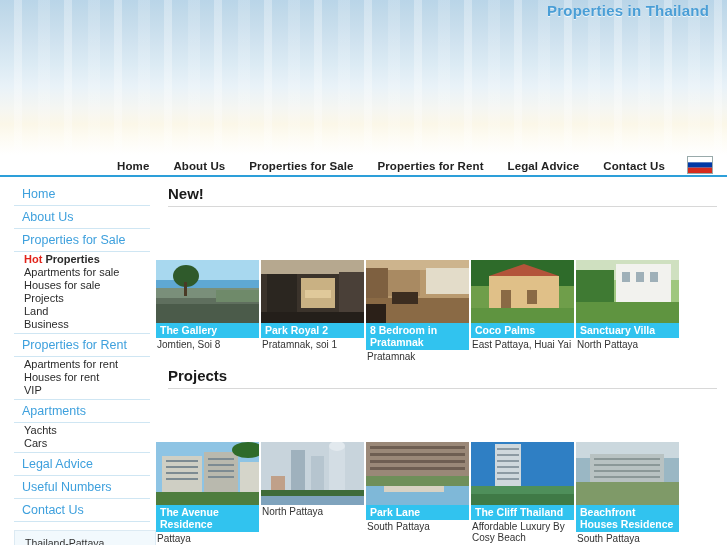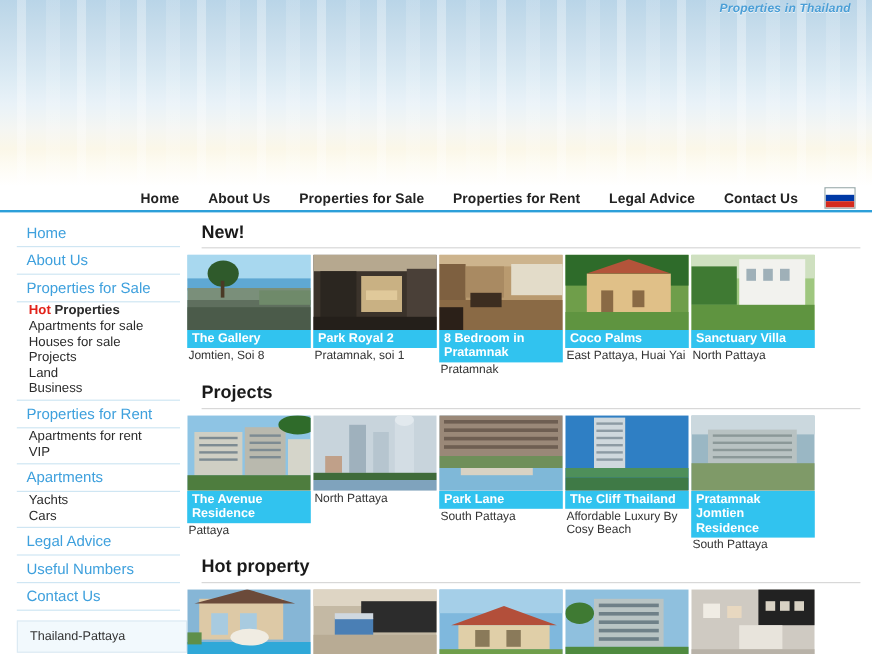--- a/index.html
+++ b/index.html
@@ -18,21 +18,21 @@
         rgba(255,255,255,0.00) 0px, rgba(255,255,255,0.00) 14px,
         rgba(255,255,255,0.30) 14px, rgba(255,255,255,0.30) 22px,
         rgba(255,255,255,0.00) 22px, rgba(255,255,255,0.00) 38px,
         rgba(255,255,255,0.16) 38px, rgba(255,255,255,0.16) 50px),
       linear-gradient(180deg,
         #b9d5e8 0%, #c2daea 10%, #cfe2ef 26%, #dcebf4 42%,
         #e9f2f8 56%, #f5f6f2 70%, #fbf7e8 80%, #fdfbf2 88%, #ffffff 100%);
   }
   #header .tagline {
     position:absolute; right:18px; top:2px;
-    font-size:10px; font-style:italic; font-weight:bold;
+    font-size:15px; font-weight:bold;
     color:#4a9ed6; letter-spacing:0.2px;
     text-shadow:0 1px 0 rgba(255,255,255,0.7);
   }
 
   
   #topnav {
     position:relative; width:727px; height:22px;
     border-bottom:2px solid #2d9fd9;
     background:#ffffff;
     display:flex; align-items:flex-end; justify-content:flex-end;
@@ -74,21 +74,21 @@
   .contact-box .line { white-space:nowrap; }
 
   
   #content { flex:1; padding:4px 10px 0 6px; min-width:0; }
   .sec-title {
     font-size:15px; font-weight:bold; color:#1a1a1a;
     margin:4px 0 5px 12px; padding-bottom:4px;
     border-bottom:1px solid #d8d8d8;
   }
   .cards { display:flex; gap:2px; }
-  .card { width:103px; flex:0 0 103px; cursor:pointer; }
+  .card { width:103px; flex:0 0 103px; cursor:pointer;margin-top:48px; }
   .card .thumb {
     width:103px; height:63px; display:block; overflow:hidden; position:relative;
   }
   .card .thumb svg { display:block; }
   .card .cap {
     background:#31c3ef; color:#ffffff; font-size:10.5px; font-weight:bold;
     line-height:12px; padding:1px 4px 2px 4px;
   }
   .card .loc {
     font-size:10px; color:#333; line-height:11.5px; padding:1px 0 0 1px;
@@ -130,20 +130,21 @@
       <div class="side-sub">Houses for sale</div>
       <div class="side-sub">Projects</div>
       <div class="side-sub">Land</div>
       <div class="side-sub">Business</div>
     </div>
 
     <div class="side-main">Properties for Rent</div>
 
     <div class="side-sub-group">
       <div class="side-sub">Apartments for rent</div>
+      <div class="side-sub">Houses for rent</div>
       <div class="side-sub">VIP</div>
     </div>
 
     <div class="side-main">Apartments</div>
 
     <div class="side-sub-group">
       <div class="side-sub">Yachts</div>
       <div class="side-sub">Cars</div>
     </div>
 
@@ -345,21 +346,21 @@
                 <rect x="14" y="12" width="74" height="28" fill="#b8c2c2"></rect>
                 <g fill="#8b9898">
                   <rect x="18" y="16" width="66" height="2"></rect>
                   <rect x="18" y="22" width="66" height="2"></rect>
                   <rect x="18" y="28" width="66" height="2"></rect>
                   <rect x="18" y="34" width="66" height="2"></rect>
                 </g>
                 <rect x="0" y="40" width="103" height="23" fill="#7f9a68"></rect>
               </svg>
           </div>
-          <div class="cap">Pratamnak Jomtien Residence</div>
+          <div class="cap">Beachfront Houses Residence</div>
           <div class="loc">South Pattaya</div>
         </div>
 
       </div>
     </div>
 
     <div class="sec">
       <div class="sec-title">Hot property</div>
       <div class="cards">
 

